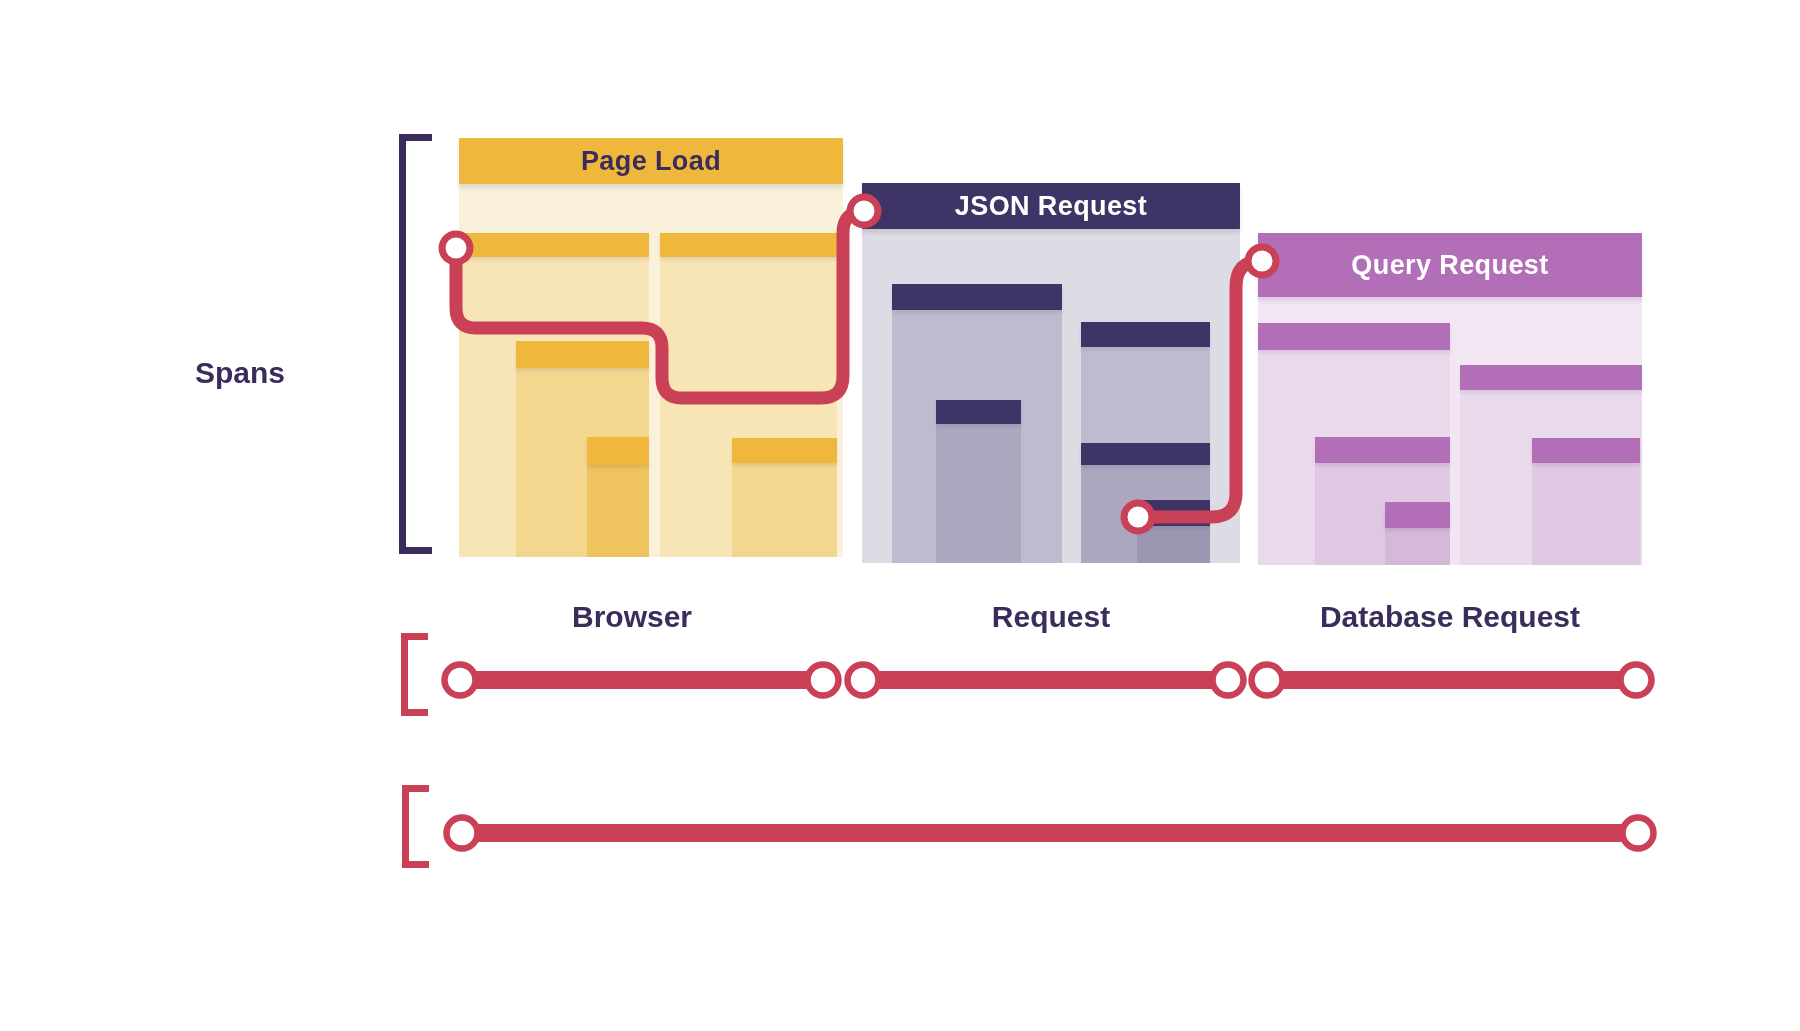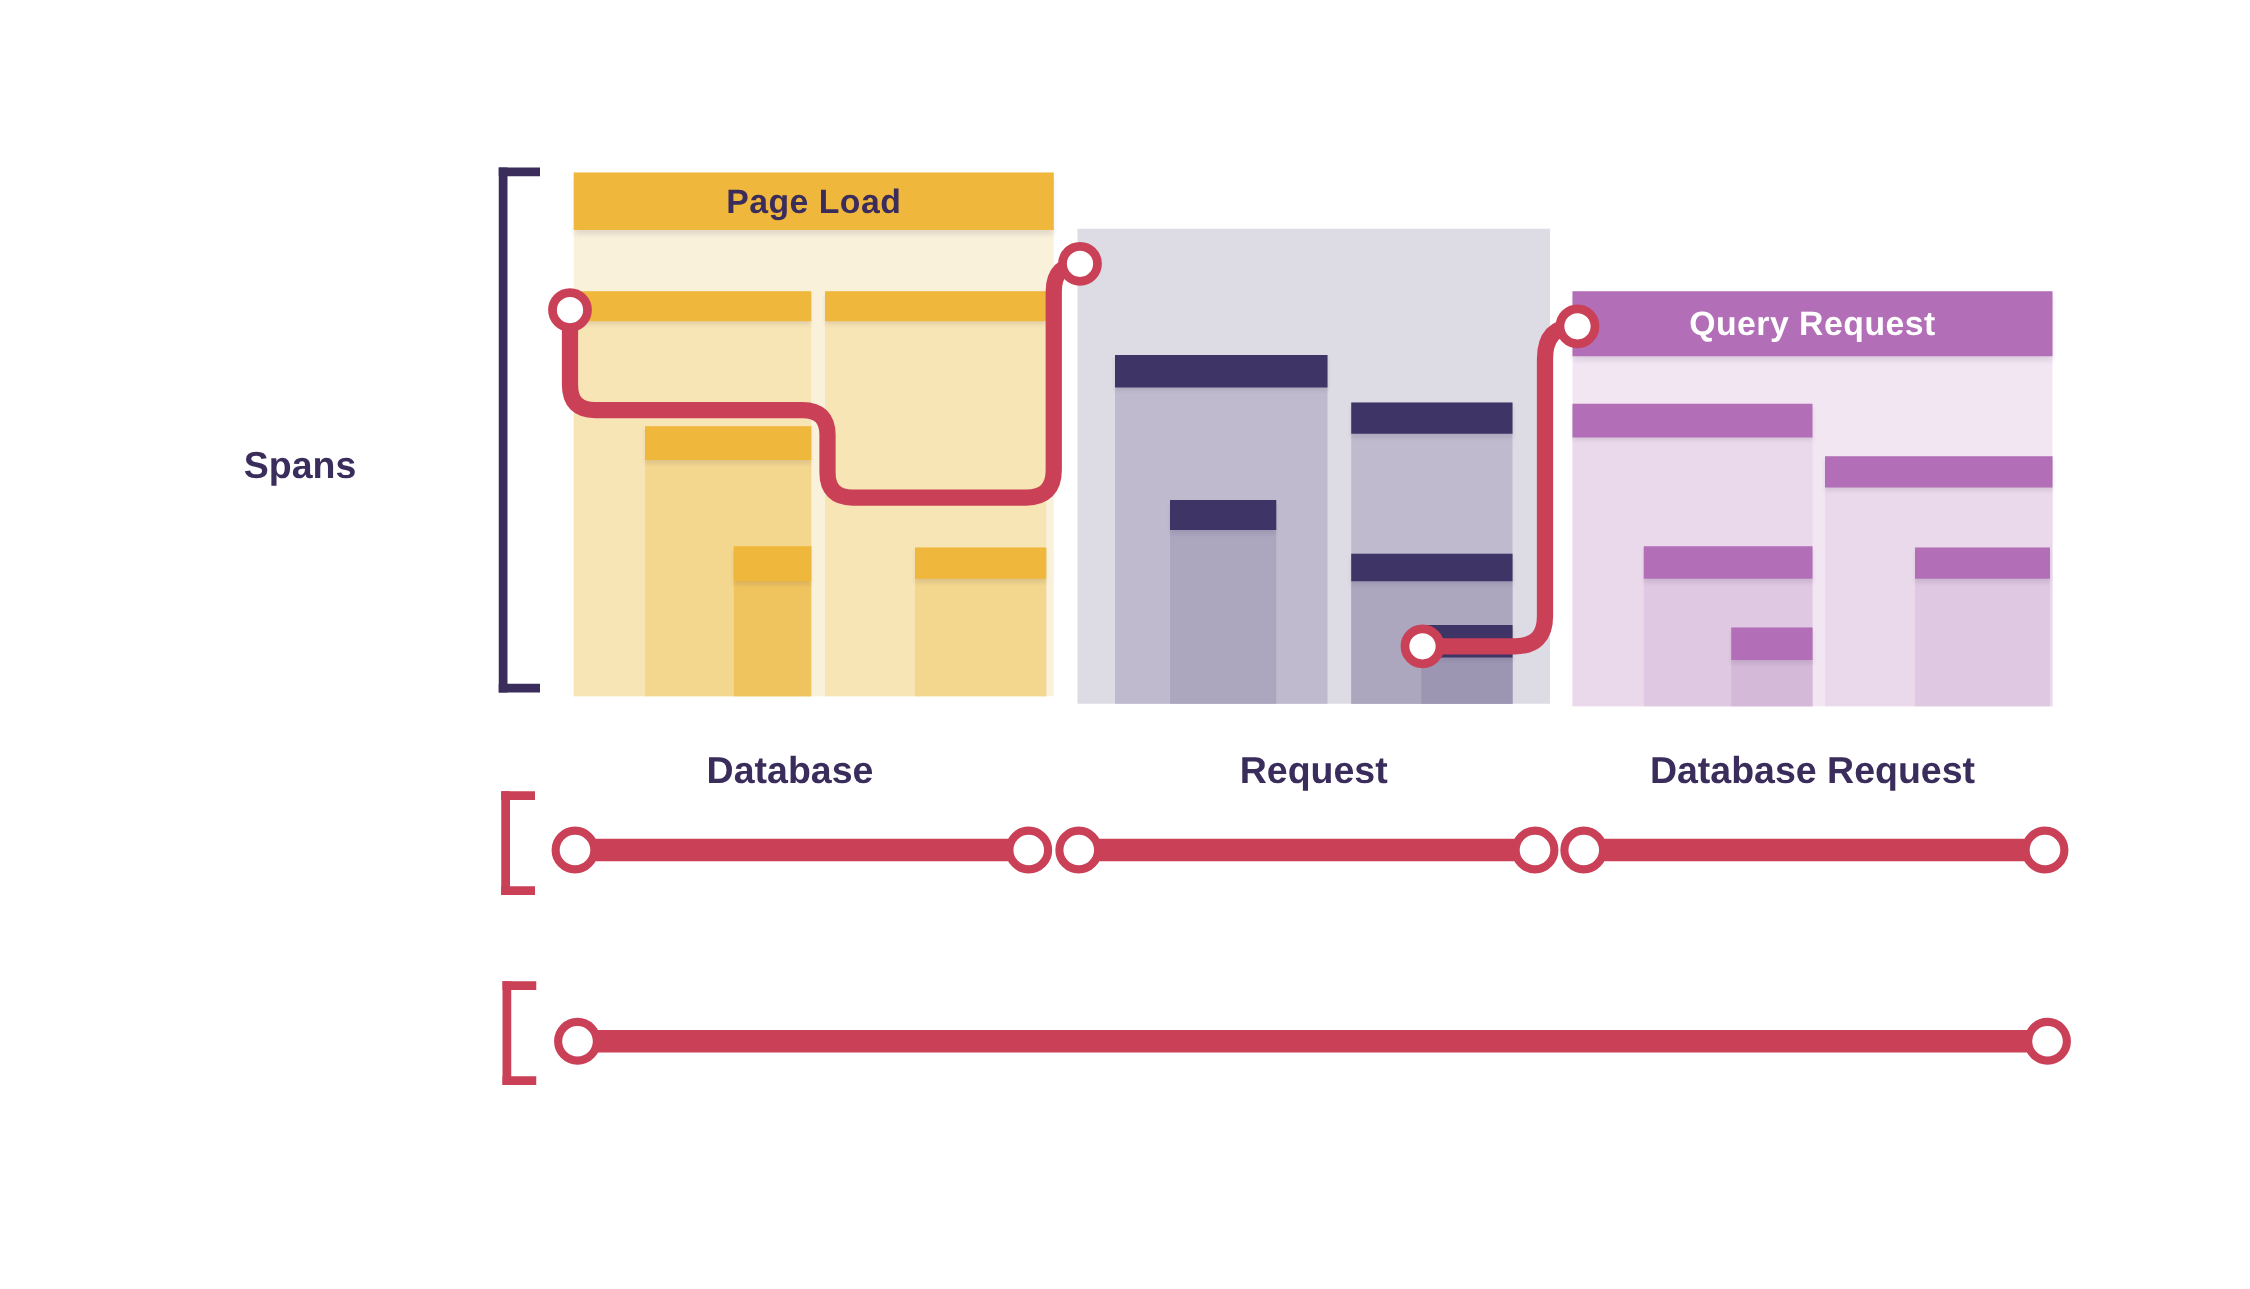--- a/index.html
+++ b/index.html
@@ -60,59 +60,62 @@
     </div>
     <div class="sb" style="left:273px;top:300px;width:105px;height:119px;background:var(--y2);">
       <div class="sh" style="height:25px;background:var(--yh);"></div>
     </div>
     <div class="sb" style="left:128px;top:299px;width:62px;height:120px;background:var(--y3);">
       <div class="sh" style="height:28px;background:var(--yh);"></div>
     </div>
   </div>
 
   <div class="tblock" style="left:862px;top:183px;width:378px;height:380px;background:var(--n0);">
+    <div class="thead light-text" style="height:46px;background:var(--nh);">
+      <span>JSON Request</span>
+    </div>
     <div class="sb" style="left:30px;top:101px;width:170px;height:279px;background:var(--n1);">
       <div class="sh" style="height:26px;background:var(--nh);"></div>
     </div>
     <div class="sb" style="left:74px;top:217px;width:85px;height:163px;background:var(--n2);">
       <div class="sh" style="height:24px;background:var(--nh);"></div>
     </div>
     <div class="sb" style="left:219px;top:139px;width:129px;height:241px;background:var(--n1);">
       <div class="sh" style="height:25px;background:var(--nh);"></div>
     </div>
     <div class="sb" style="left:219px;top:260px;width:129px;height:120px;background:var(--n2);">
       <div class="sh" style="height:22px;background:var(--nh);"></div>
     </div>
     <div class="sb" style="left:275px;top:317px;width:73px;height:63px;background:var(--n3);">
       <div class="sh" style="height:26px;background:var(--nh);"></div>
     </div>
   </div>
 
   <div class="tblock" style="left:1258px;top:233px;width:384px;height:332px;background:var(--p0);">
-    <div class="thead light-text" style="height:52px;background:var(--ph);">
+    <div class="thead light-text" style="height:64px;background:var(--ph);">
       <span>Query Request</span>
     </div>
     <div class="sb" style="left:0;top:90px;width:192px;height:242px;background:var(--p1);">
       <div class="sh" style="height:27px;background:var(--ph);"></div>
     </div>
     <div class="sb" style="left:202px;top:132px;width:182px;height:200px;background:var(--p1);">
       <div class="sh" style="height:25px;background:var(--ph);"></div>
     </div>
     <div class="sb" style="left:57px;top:204px;width:135px;height:128px;background:var(--p2);">
       <div class="sh" style="height:26px;background:var(--ph);"></div>
     </div>
     <div class="sb" style="left:274px;top:205px;width:108px;height:127px;background:var(--p2);">
       <div class="sh" style="height:25px;background:var(--ph);"></div>
     </div>
     <div class="sb" style="left:127px;top:269px;width:65px;height:63px;background:var(--p3);">
       <div class="sh" style="height:26px;background:var(--ph);"></div>
     </div>
   </div>
 
-  <div class="svclab" style="left:432px;top:602px;">Database</div>
+  <div class="svclab" style="left:432px;top:602px;">Browser</div>
   <div class="svclab" style="left:851px;top:602px;">Request</div>
   <div class="svclab" style="left:1250px;top:602px;">Database Request</div>
 
   <svg class="overlay" width="1800" height="1031" viewBox="0 0 1800 1031">
 
     <path class="tracepath" d="M456 252 L456 308 Q456 328 476 328 L642 328 Q662 328 662 348 L662 378 Q662 398 682 398 L821 398 Q843 398 843 376 L843 233 Q843 211 865 211"></path>
     <path class="tracepath" d="M1142 517 L1212 517 Q1236 517 1236 493 L1236 287 Q1236 261 1260 261"></path>
     <circle class="node" cx="456" cy="248" r="14"></circle>
     <circle class="node" cx="864" cy="211" r="14"></circle>
     <circle class="node" cx="1138" cy="517" r="14"></circle>

